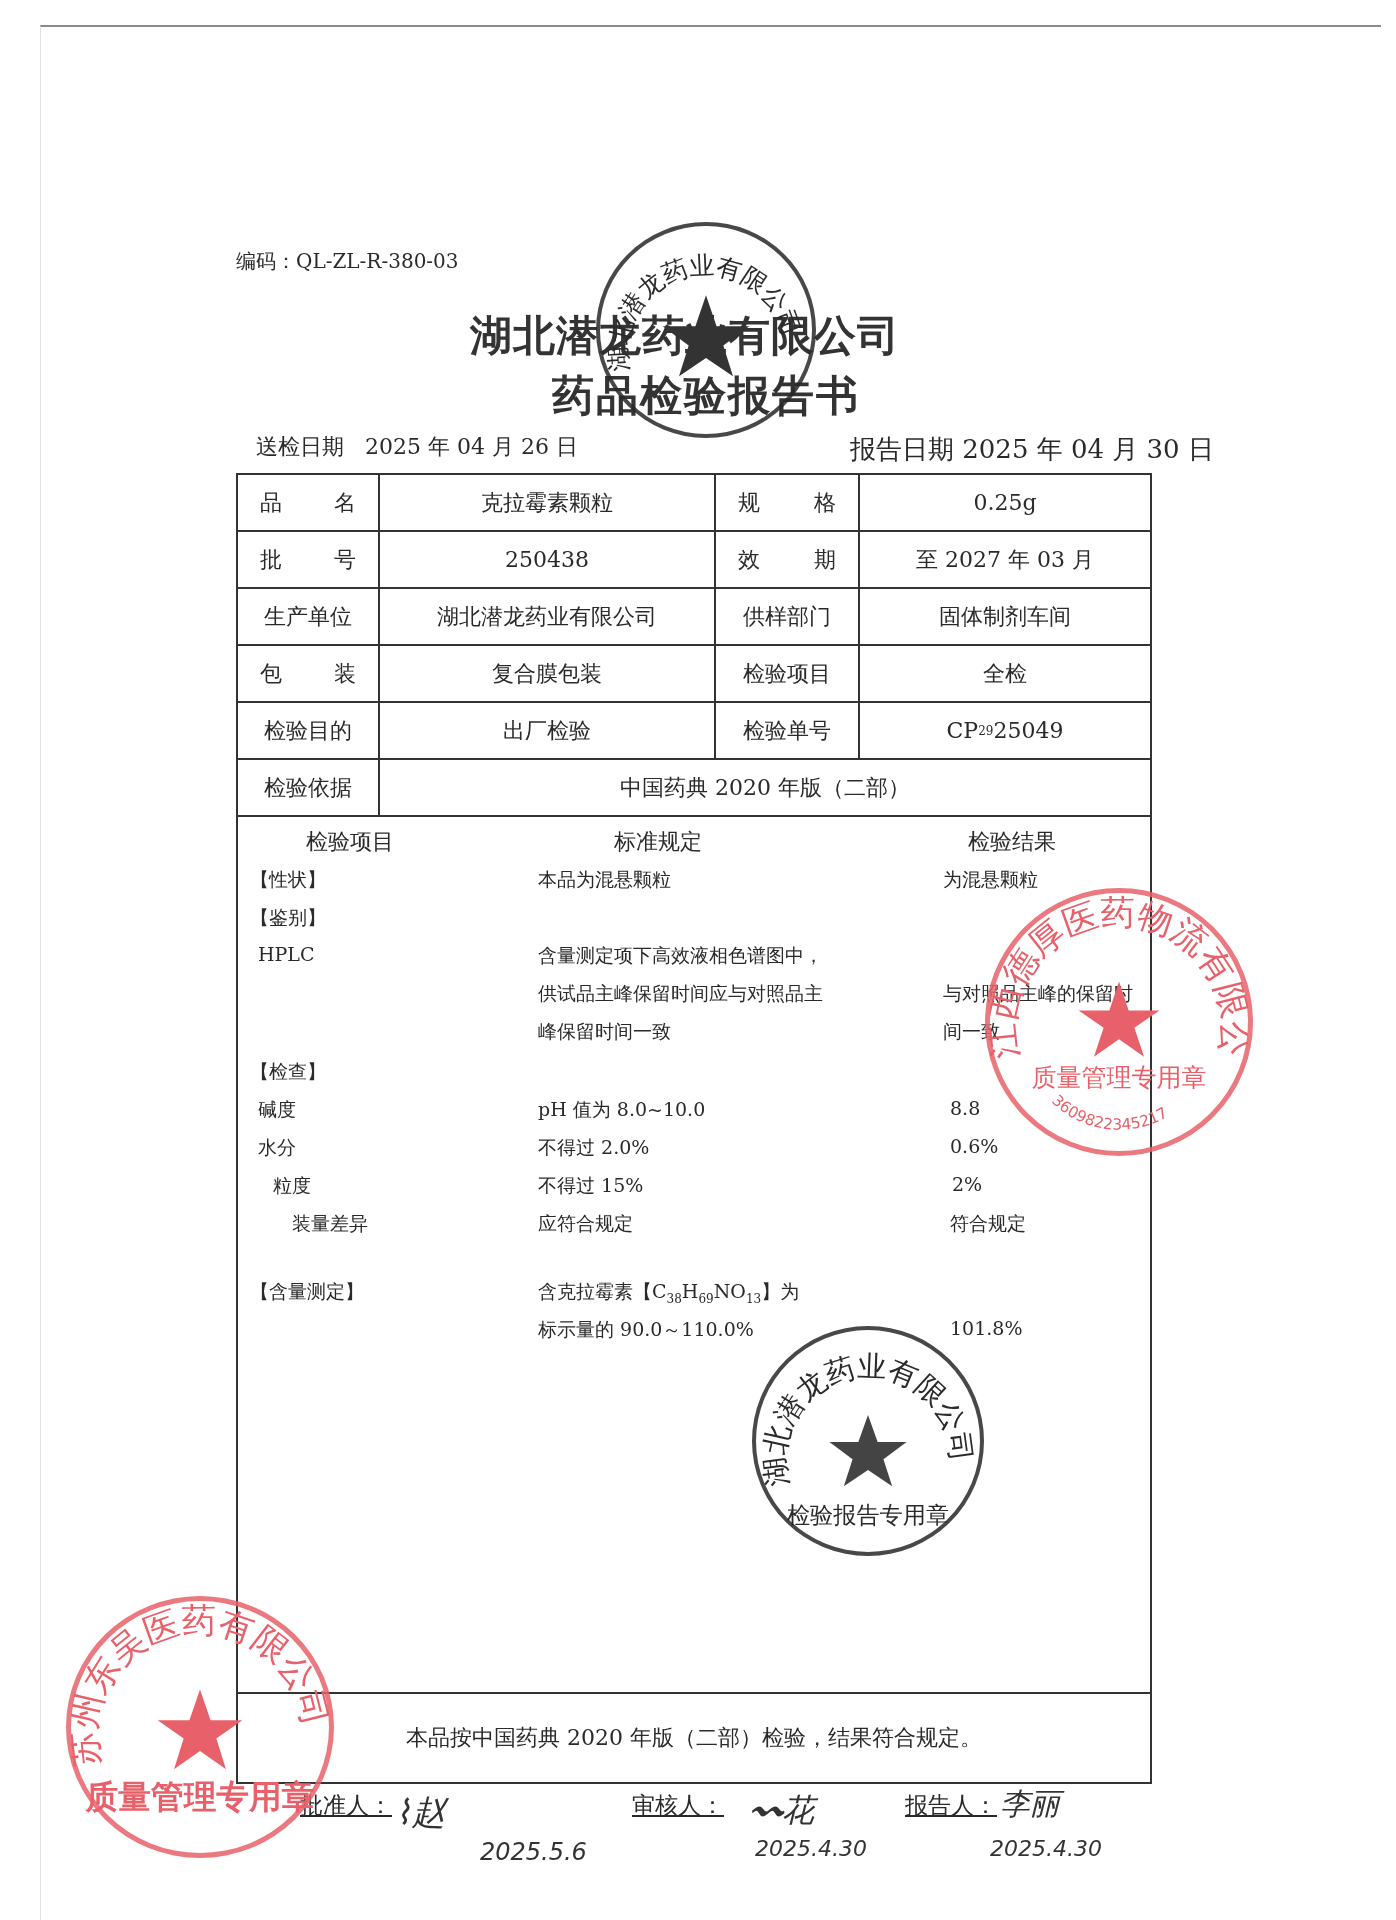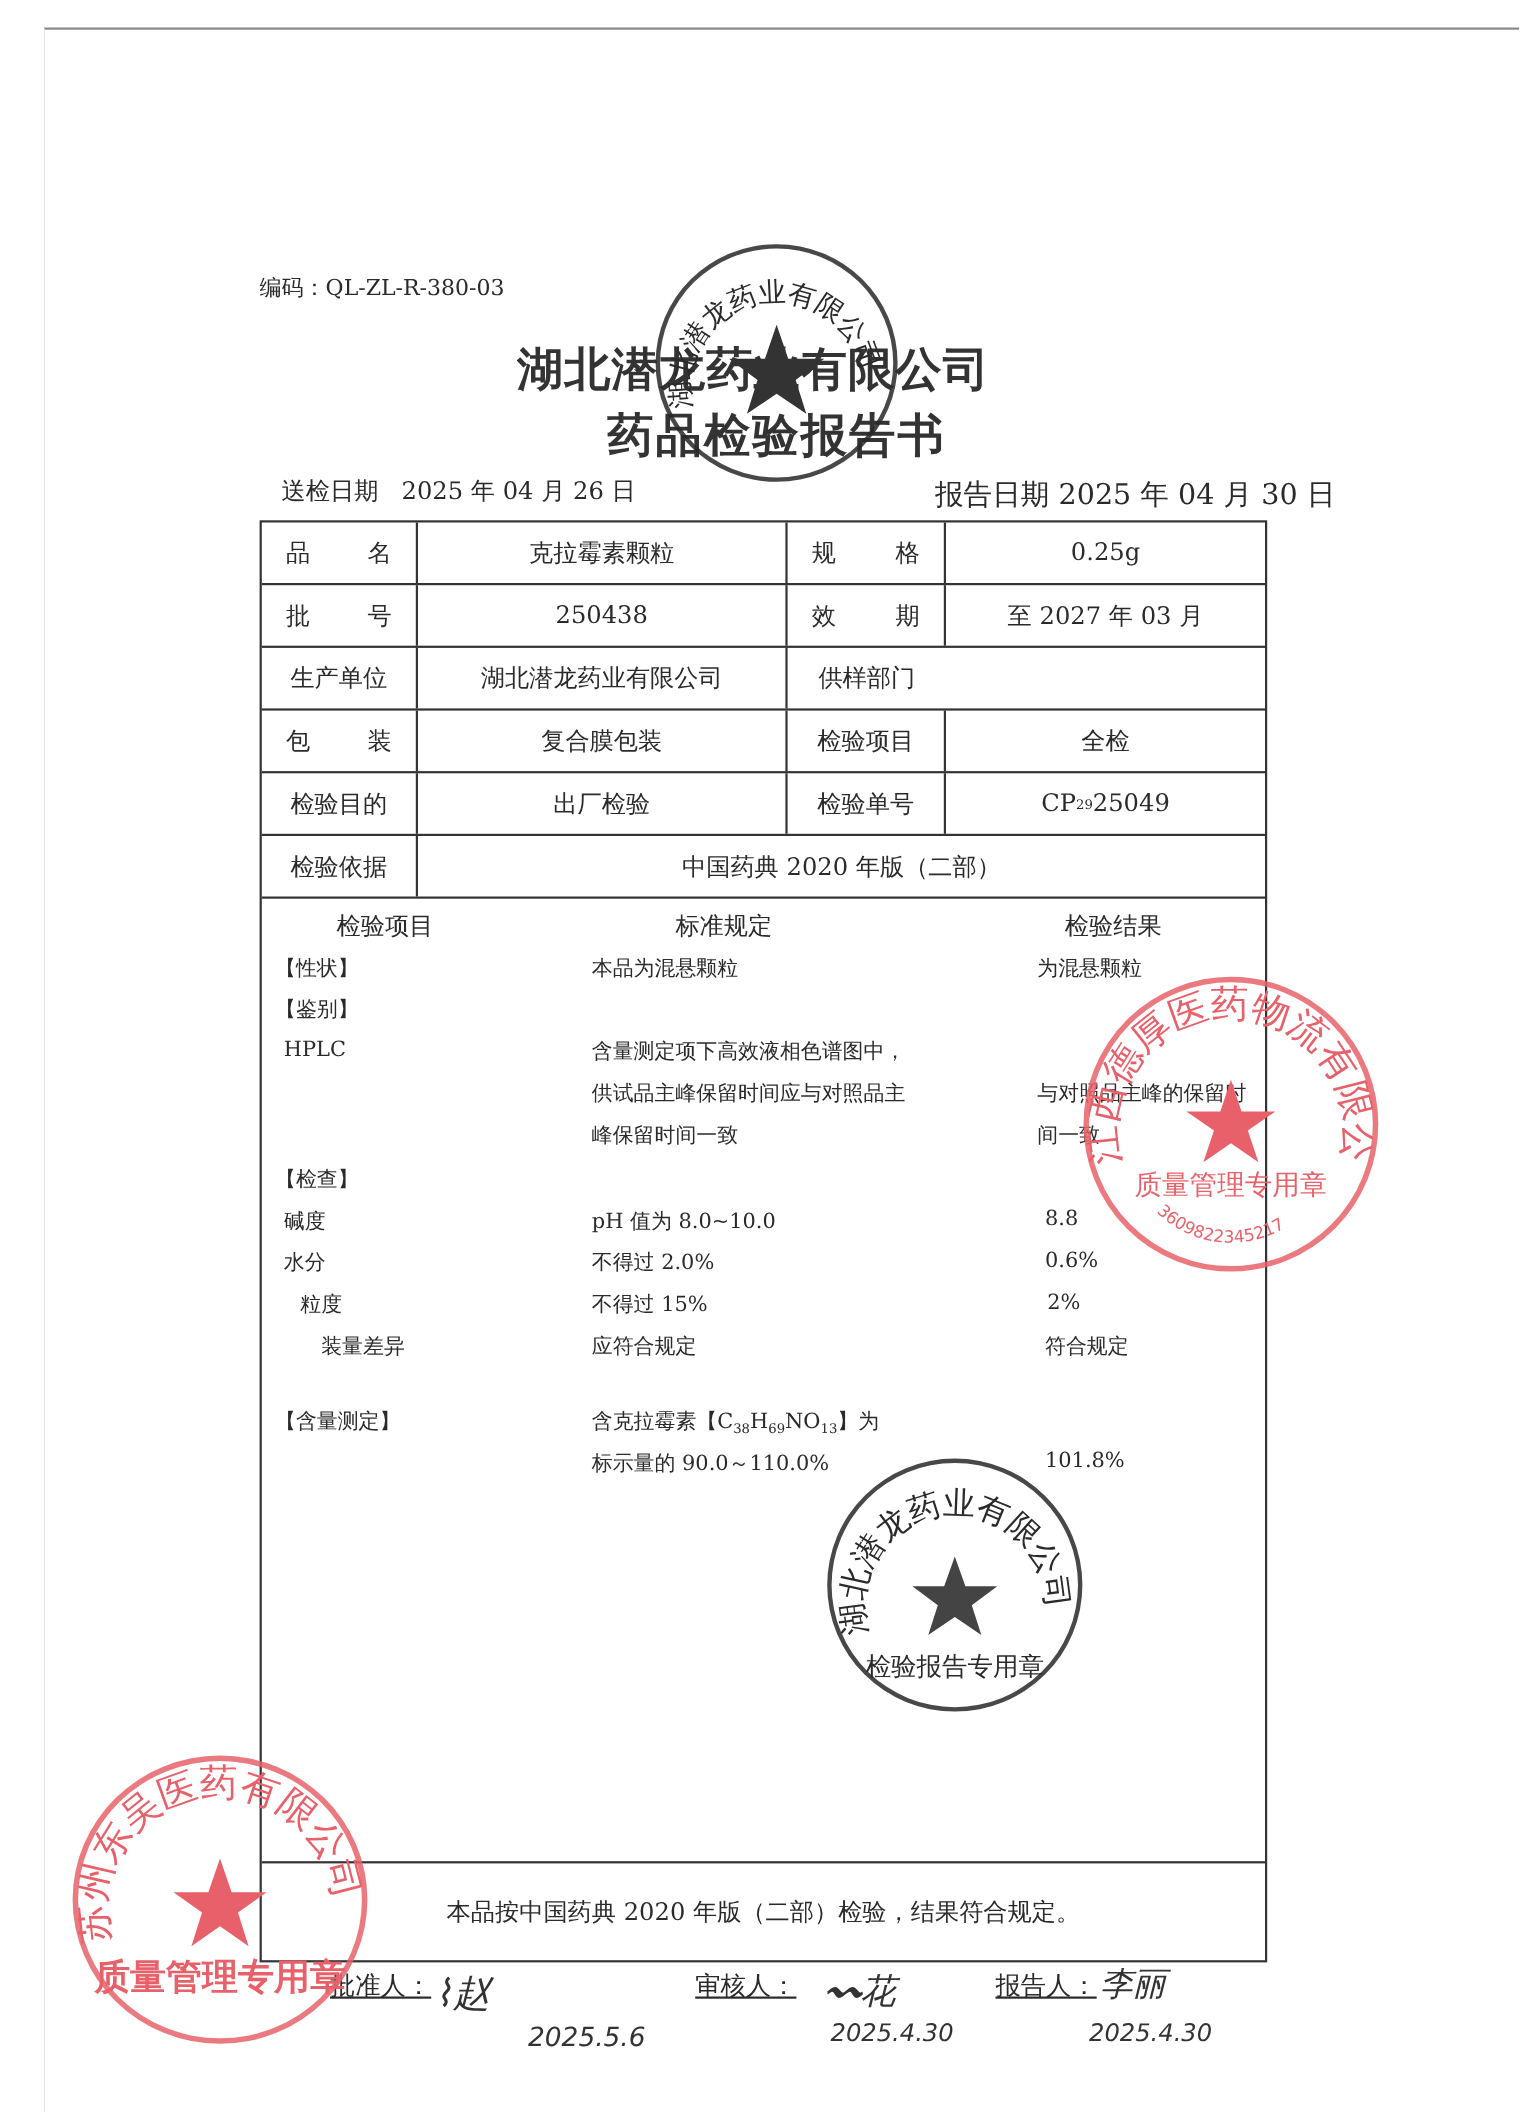--- a/index.html
+++ b/index.html
@@ -76,20 +76,21 @@
         <span>效</span>
         <span>期</span>
       </div>
     <div class="cell c4">至 2027 年 03 月</div>
   </div>
 
   <div class="row">
     <div class="cell c1">生产单位</div>
     <div class="cell c2">湖北潜龙药业有限公司</div>
     <div class="cell c3">供样部门</div>
+    <div class="cell c4">固体制剂车间</div>
   </div>
 
   <div class="row">
     <div class="cell c1 spread">
         <span>包</span>
         <span>装</span>
       </div>
     <div class="cell c2">复合膜包装</div>
     <div class="cell c3">检验项目</div>
     <div class="cell c4">全检</div>

